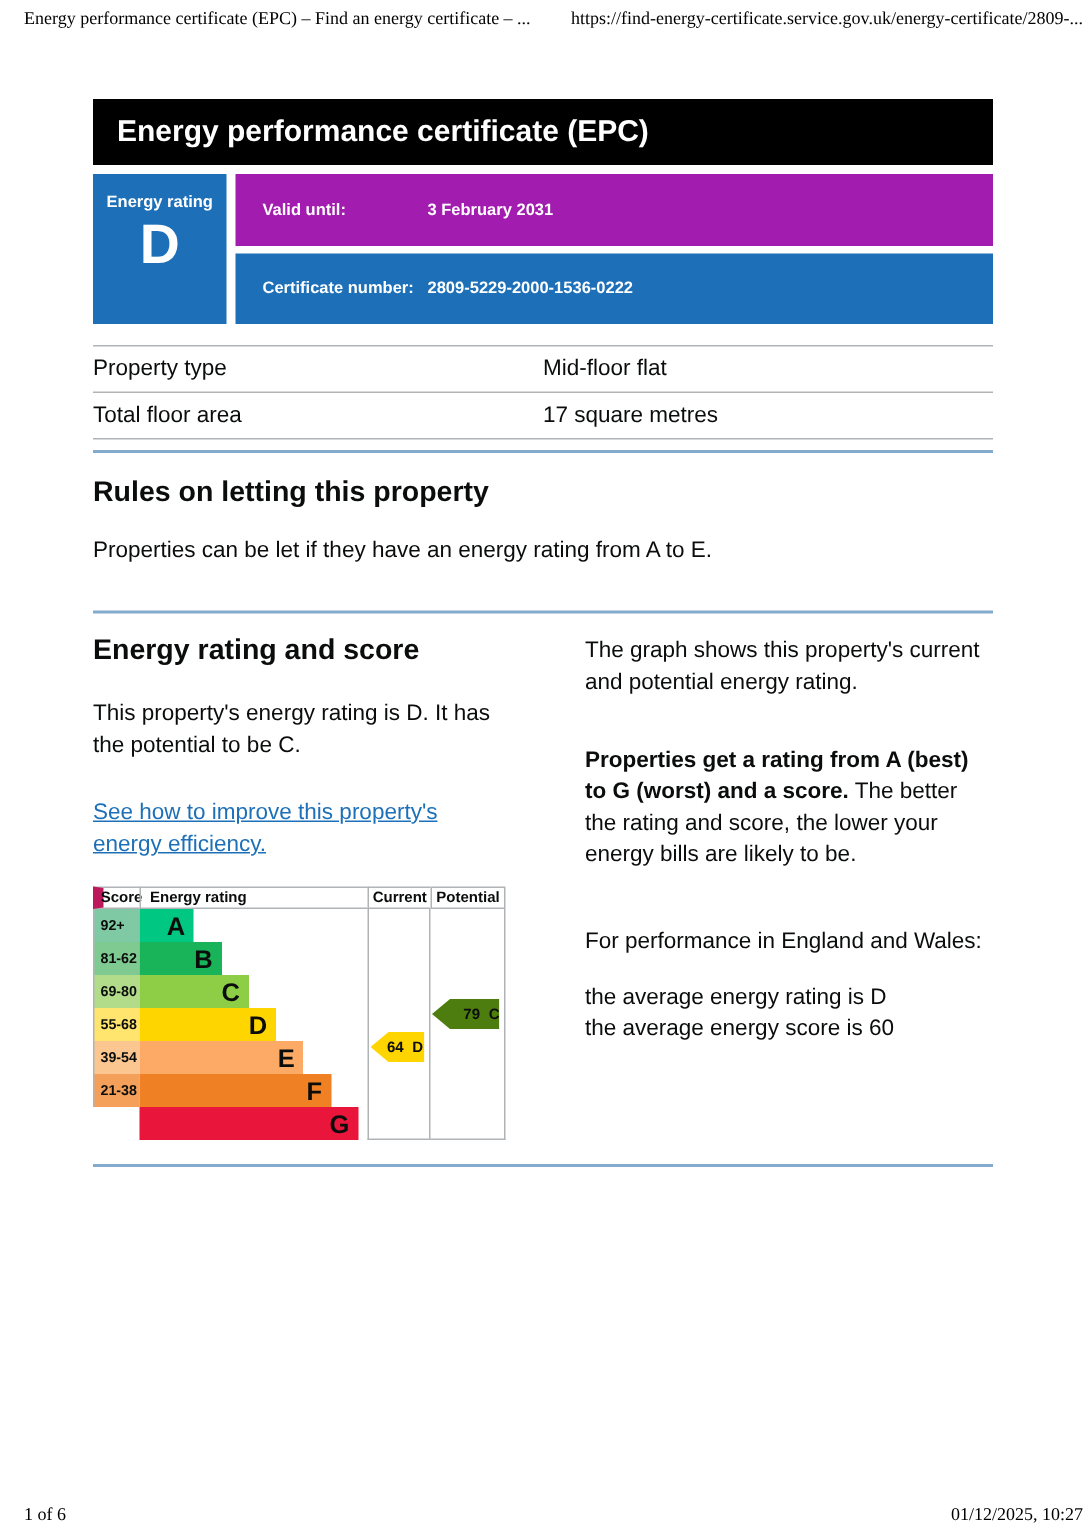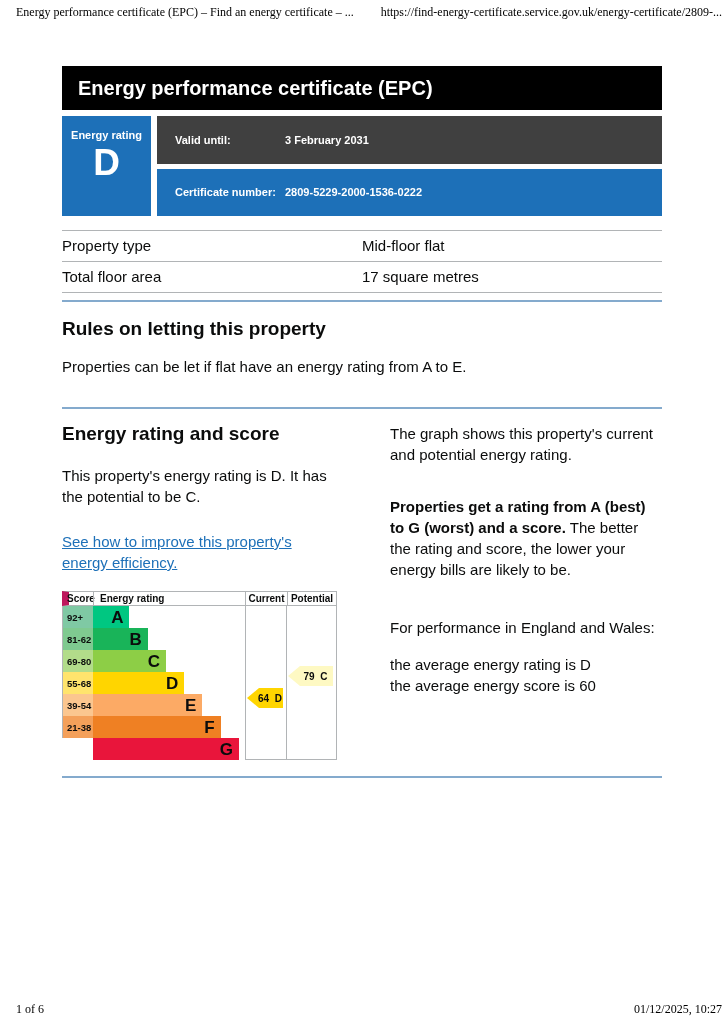--- a/index.html
+++ b/index.html
@@ -94,21 +94,21 @@
     <div class="banner" style="background-color: rgb(0, 0, 0);">
       <span>Energy performance certificate (EPC)</span>
     </div>
 
     <div class="summary-row">
       <div class="rating-box" style="background-color: rgb(29, 112, 184);">
         <div class="rating-label">Energy rating</div>
         <div class="rating-value">D</div>
       </div>
       <div class="validity-col">
-        <div class="validity-box" style="background-color: #404040;">
+        <div class="validity-box" style="background-color: #a21caf;">
           <span>Valid until:</span>
           <span>3 February 2031</span>
         </div>
         <div class="validity-box" style="background-color: rgb(29, 112, 184);">
           <span>Certificate number:</span>
           <span>2809-5229-2000-1536-0222</span>
         </div>
       </div>
     </div>
 
@@ -119,21 +119,21 @@
       </div>
       <div class="prop-row">
         <span>Total floor area</span>
         <span>17 square metres</span>
       </div>
     </div>
 
     <div class="divider d1" style="background-color: rgb(132, 170, 205);"></div>
 
     <h2>Rules on letting this property</h2>
-    <p>Properties can be let if flat have an energy rating from A to E.</p>
+    <p>Properties can be let if they have an energy rating from A to E.</p>
 
     <div class="divider d2" style="background-color: rgb(132, 170, 205);"></div>
 
     <div class="columns">
       <div class="col-left">
         <h2>Energy rating and score</h2>
         <p class="para">This property's energy rating is D. It has the potential to be C.</p>
         <p class="linkp"><a class="link">See how to improve this property's energy efficiency.</a></p>
 
         <div class="chart">
@@ -190,21 +190,21 @@
               <span class="band-letter">G</span>
             </div>
           </div>
 
           <div class="cp-col cur-col">
             <div class="arrow arrow-current" style="background-color: rgb(255, 213, 0);">
               <span>64 D</span>
             </div>
           </div>
           <div class="cp-col pot-col">
-            <div class="arrow arrow-potential" style="background-color: #fef9c3;">
+            <div class="arrow arrow-potential" style="background-color: #4d7c0f; justify-content: flex-end;">
               <span>79 C</span>
             </div>
           </div>
         </div>
       </div>
 
       <div class="col-right">
         <p class="p1">The graph shows this property's current and potential energy rating.</p>
         <p class="p2"><strong>Properties get a rating from A (best) to G (worst) and a score.</strong><span> The better the rating and score, the lower your energy bills are likely to be.</span></p>
         <p class="p3">For performance in England and Wales:</p>

